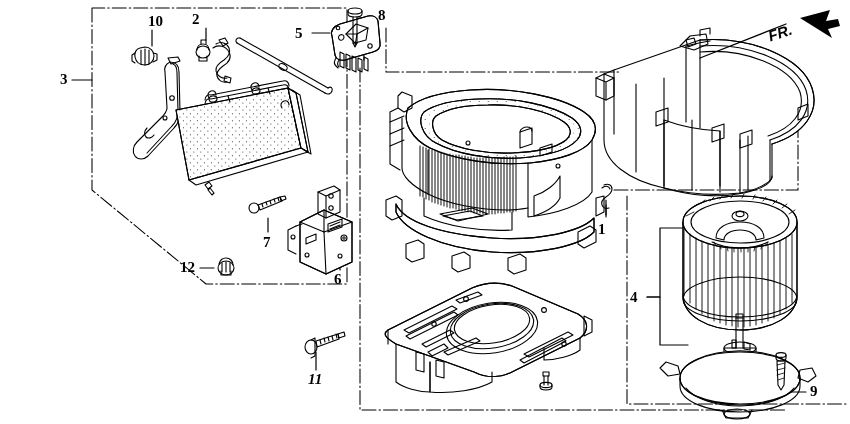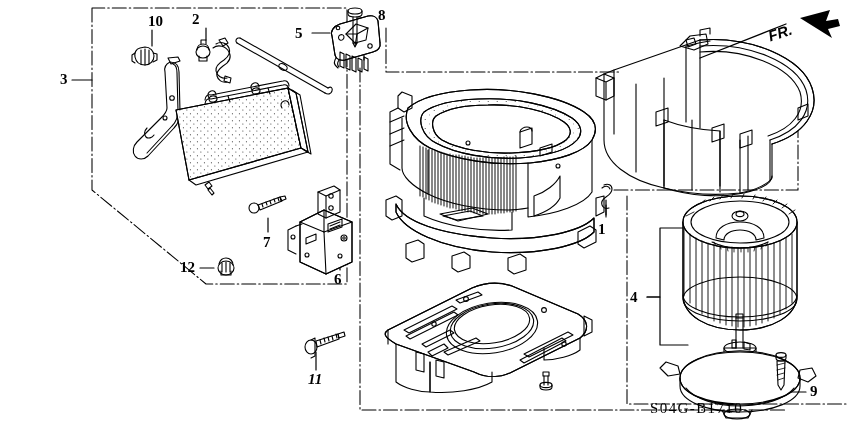--- a/index.html
+++ b/index.html
@@ -462,21 +462,20 @@
       </g>
       <g stroke-width="1.3">
         <path d="M700,58 L786,24"></path>
       </g>
 
     </g>
   </svg>
 
   <div class="fr-label" style="left:768px; top:24px; transform:rotate(-18deg);">FR.</div>
 
-  <div class="partnum" style="left:650px; top:400px;">S04G-B1710</div>
 
   <div class="callout" style="left:598px; top:222px;">1</div>
   <div class="callout" style="left:192px; top:12px;">2</div>
   <div class="callout" style="left:60px;  top:72px;">3</div>
   <div class="callout" style="left:630px; top:290px;">4</div>
   <div class="callout" style="left:295px; top:26px;">5</div>
   <div class="callout" style="left:334px; top:272px;">6</div>
   <div class="callout" style="left:263px; top:235px;">7</div>
   <div class="callout" style="left:378px; top:8px;">8</div>
   <div class="callout" style="left:810px; top:384px;">9</div>

